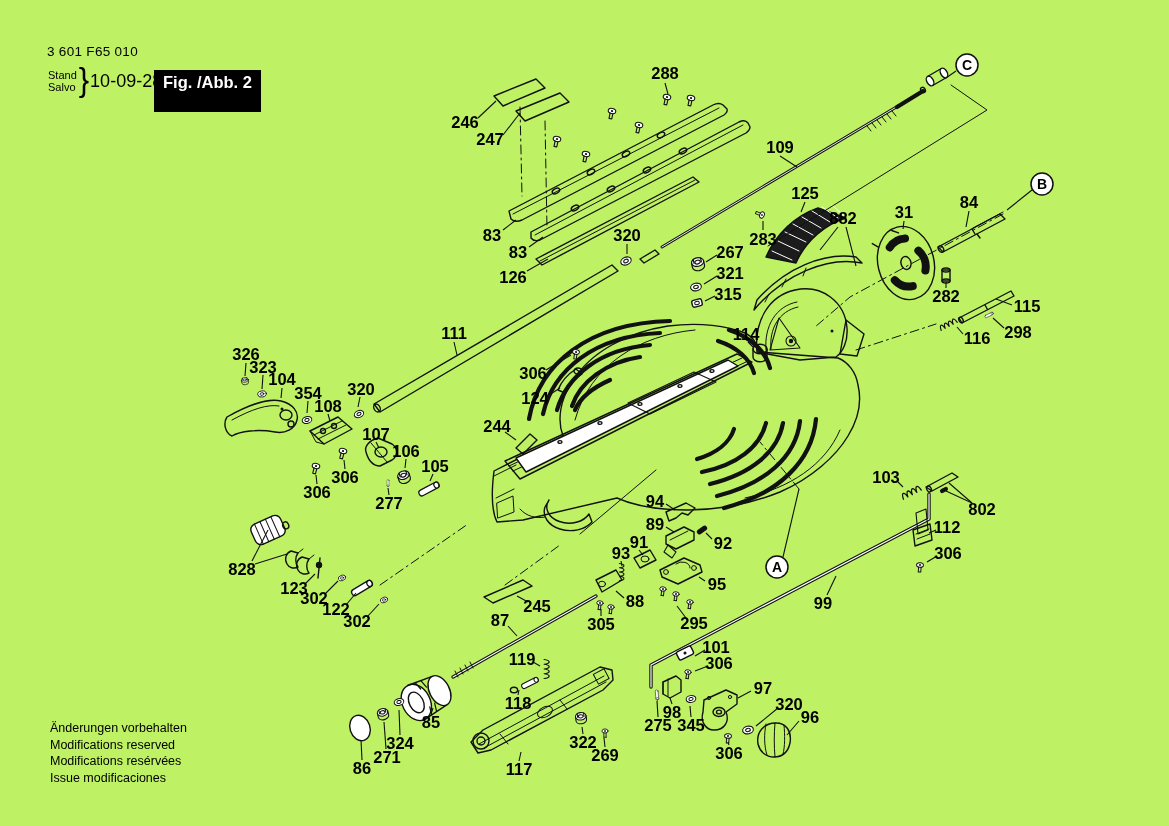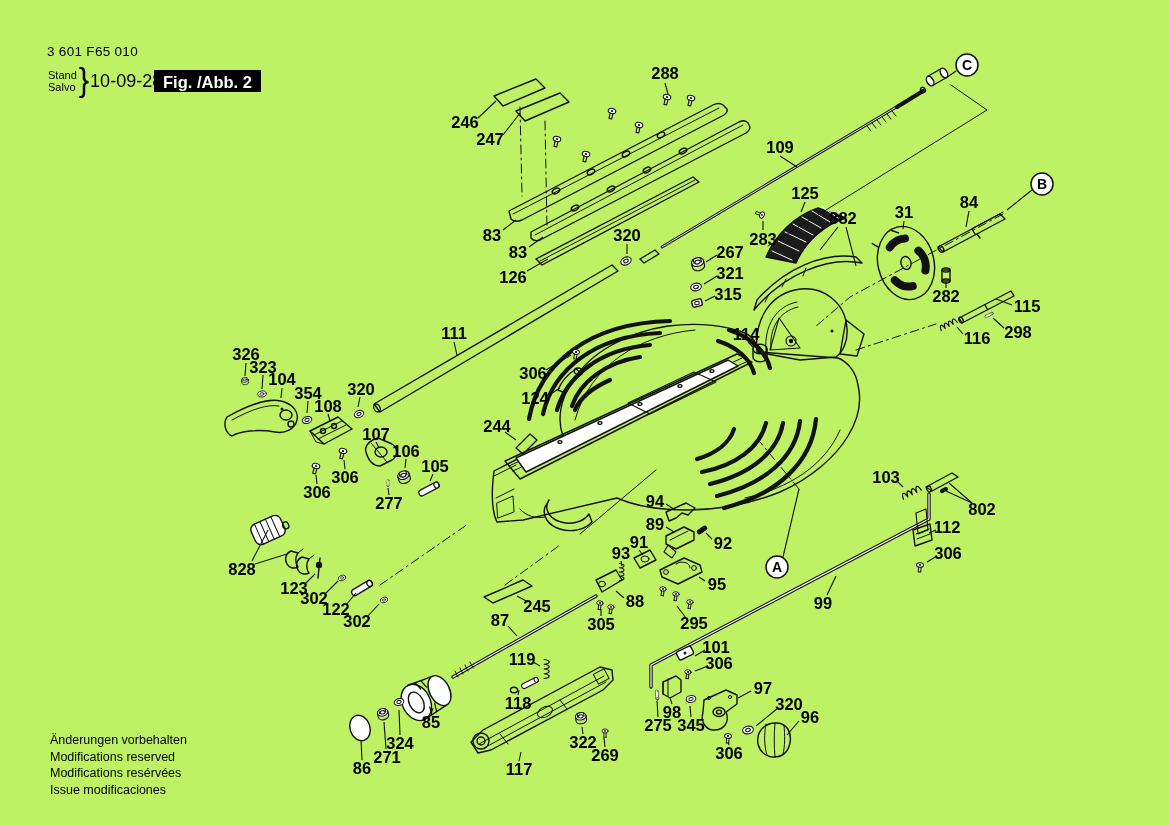--- a/index.html
+++ b/index.html
@@ -6,23 +6,23 @@
   .page{position:relative;width:1169px;height:826px;background:#bef264;overflow:hidden;
         font-family:"Liberation Sans",sans-serif;color:#000;}
   .page svg{position:absolute;left:0;top:0;}
   
   .hdr-partno{position:absolute;left:47px;top:44px;font-size:13.5px;letter-spacing:.3px;}
   .hdr-stamp{position:absolute;left:48px;top:63px;display:flex;align-items:center;}
   .hdr-stamp .stk{display:flex;flex-direction:column;font-size:11px;line-height:12px;}
   .hdr-stamp .brace{font-size:31px;font-weight:300;margin:0 1px 0 2px;transform:scaleY(1.05);}
   .hdr-stamp .date{font-size:18px;}
   .figbox{position:absolute;left:154px;top:70px;background:#000;color:#fff;
-          font-size:16.5px;font-weight:bold;padding:3px 9px 0 9px;}
+          font-size:16.5px;font-weight:bold;padding:3px 9px 20px 9px;}
   
-  .footer{position:absolute;left:50px;top:720px;font-size:12.5px;line-height:16.5px;margin-top:12px;}
+  .footer{position:absolute;left:50px;top:720px;font-size:12.5px;line-height:16.5px;}
   
   .plabel{font-family:"Liberation Sans",sans-serif;font-size:16.5px;font-weight:bold;fill:#000;}
   .clabel{font-family:"Liberation Sans",sans-serif;font-size:14px;font-weight:bold;fill:#000;}
   .lead{stroke:#111;stroke-width:1.1;fill:none;}
   .co{fill:#fff;stroke:#111;stroke-width:1.5;}
 </style>
 </head>
 <body>
 
 <div class="page">

